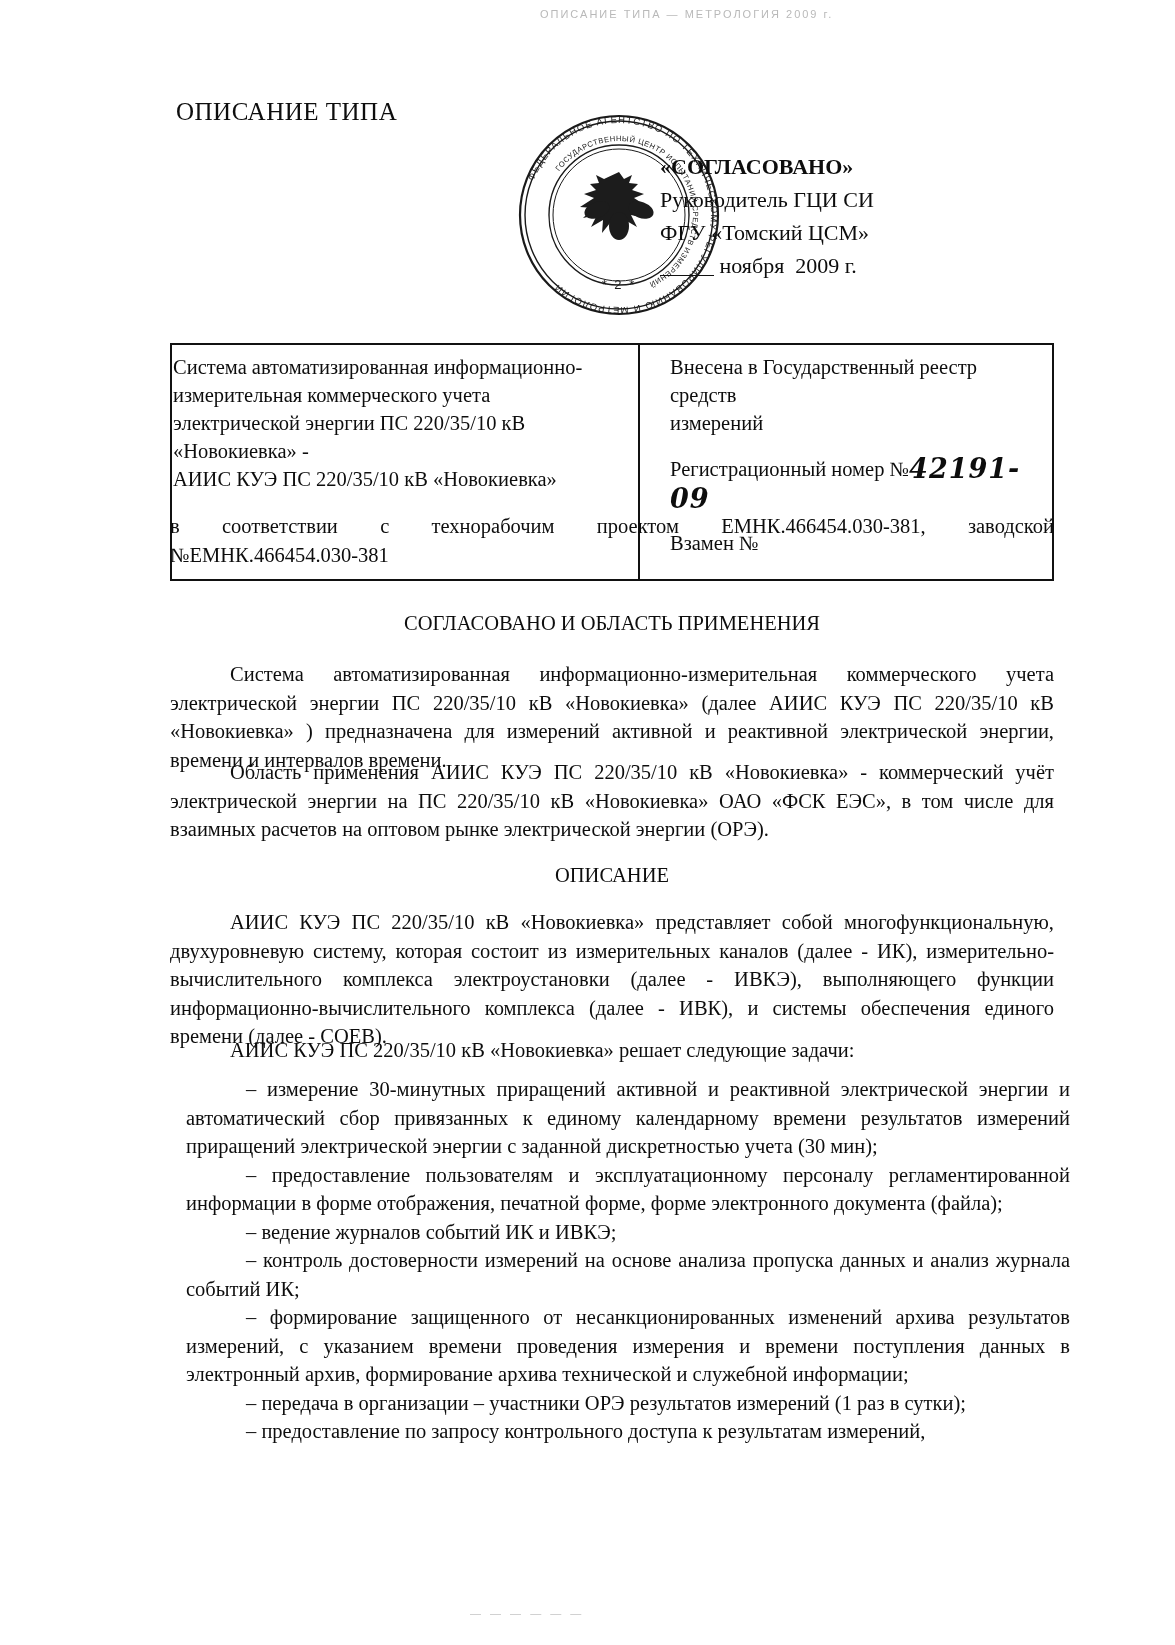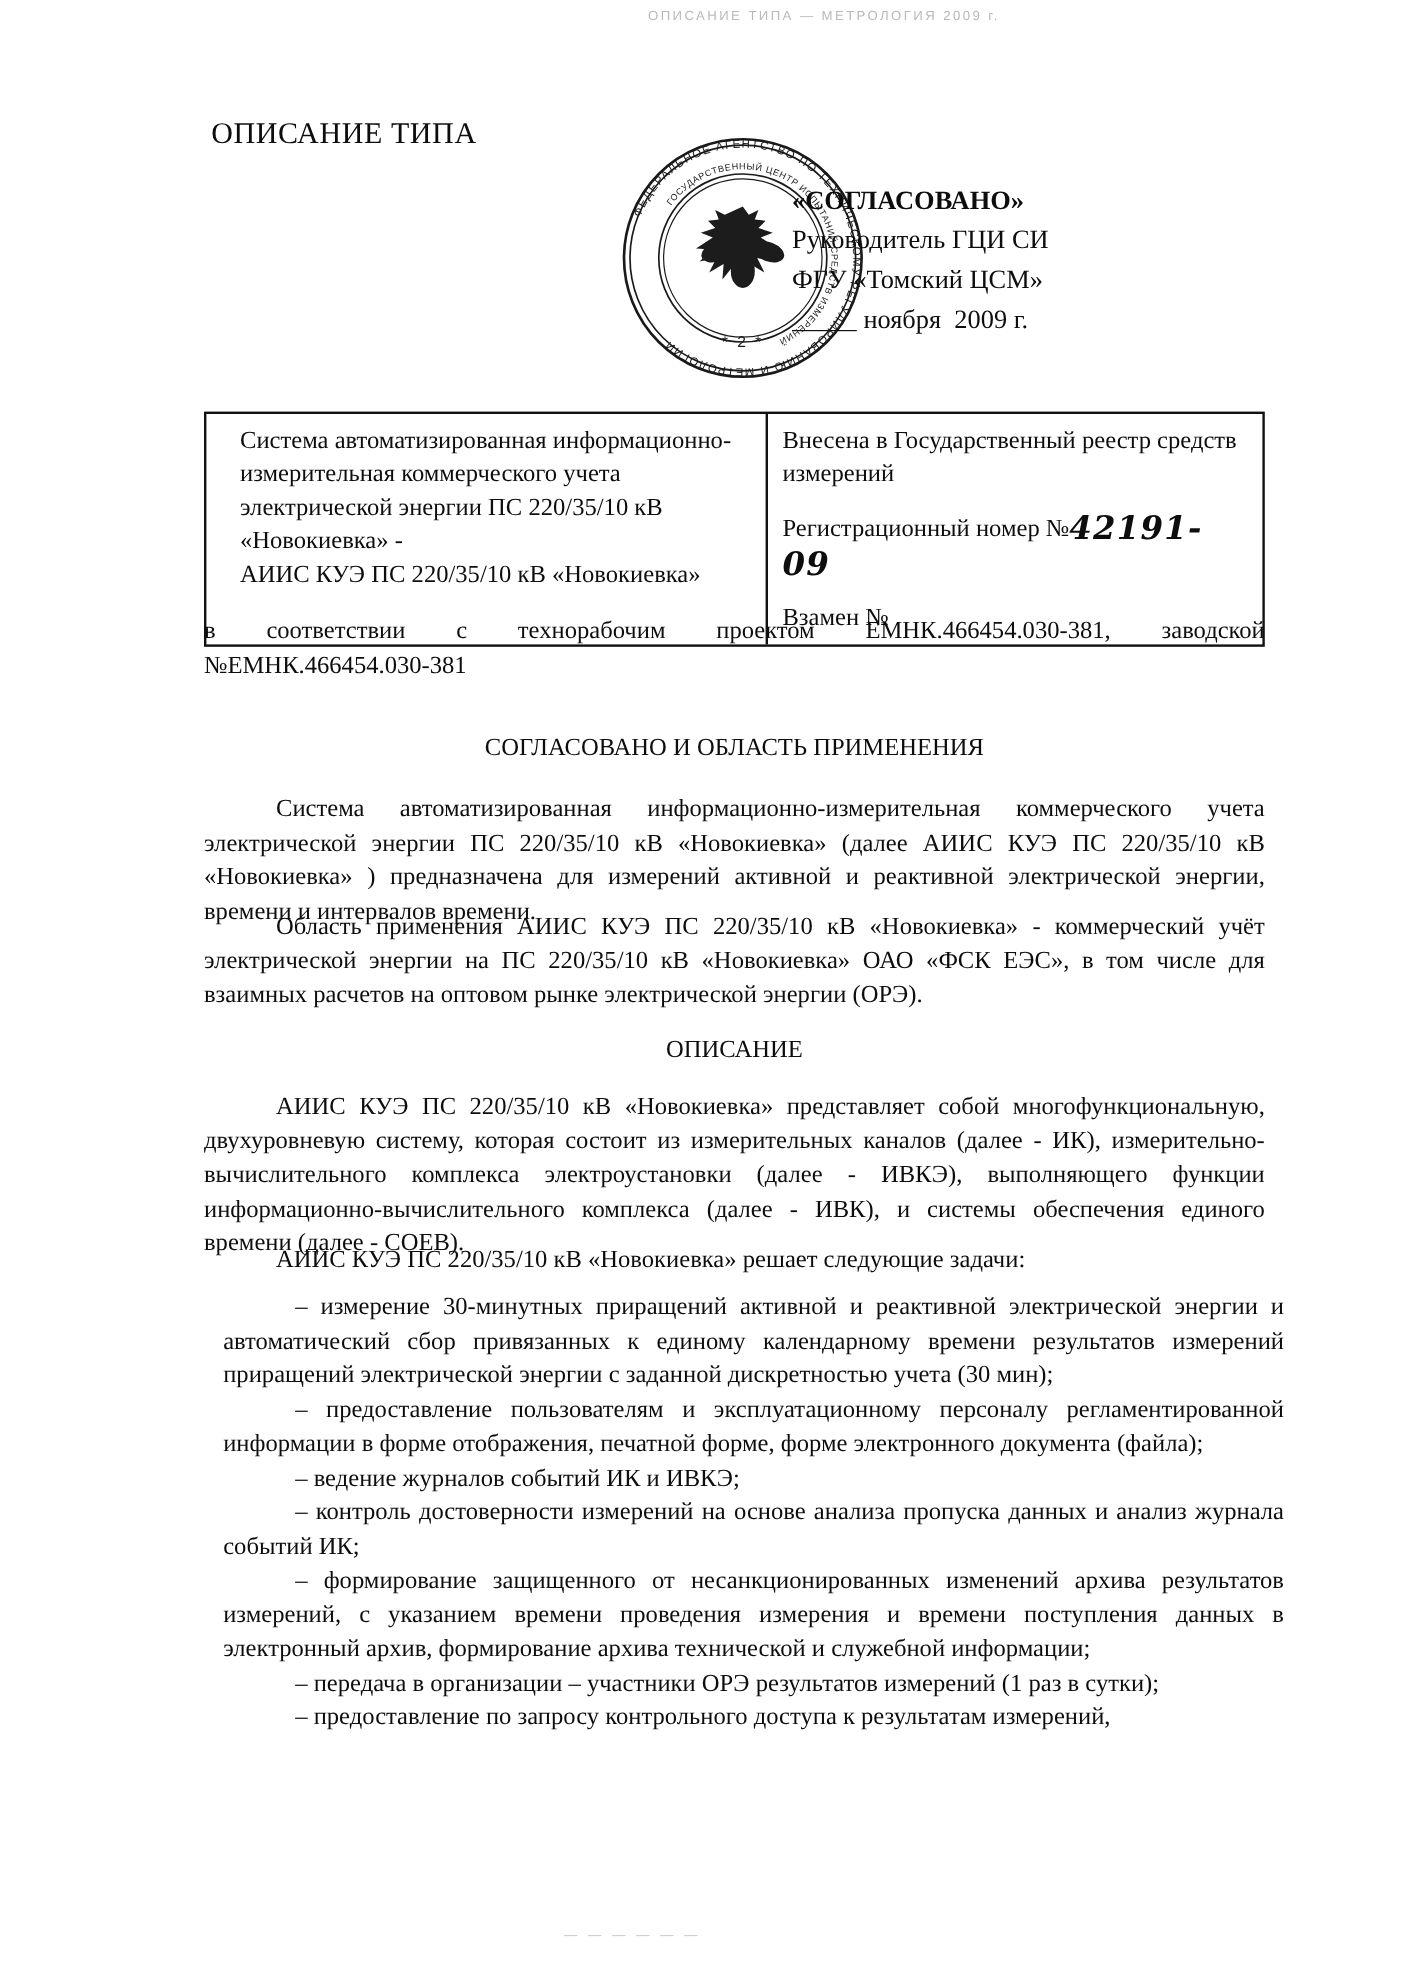--- a/index.html
+++ b/index.html
@@ -102,30 +102,31 @@
     top: 343px;
     width: 884px;
     border: 2px solid #111;
     display: flex;
     box-sizing: border-box;
   }
   .reg-left {
     width: 468px;
     box-sizing: border-box;
     border-right: 2px solid #111;
-    padding: 8px 10px 10px 28px;
+    padding: 8px 10px 10px 1px;
     font-size: 20.5px;
     line-height: 28px;
   }
   .reg-right {
     flex: 1;
     box-sizing: border-box;
-    padding: 8px 10px 8px 12px;
+    padding: 8px 10px 22px 12px;
     font-size: 20.5px;
     line-height: 28px;
+    margin-left: 18px;
   }
   .reg-right .spacer { height: 16px; }
   .handwrite {
     font-family: "DejaVu Serif", serif;
     font-size: 27px;
     font-style: italic;
     letter-spacing: 1px;
     position: relative;
     top: 2px;
     font-weight: bold;

